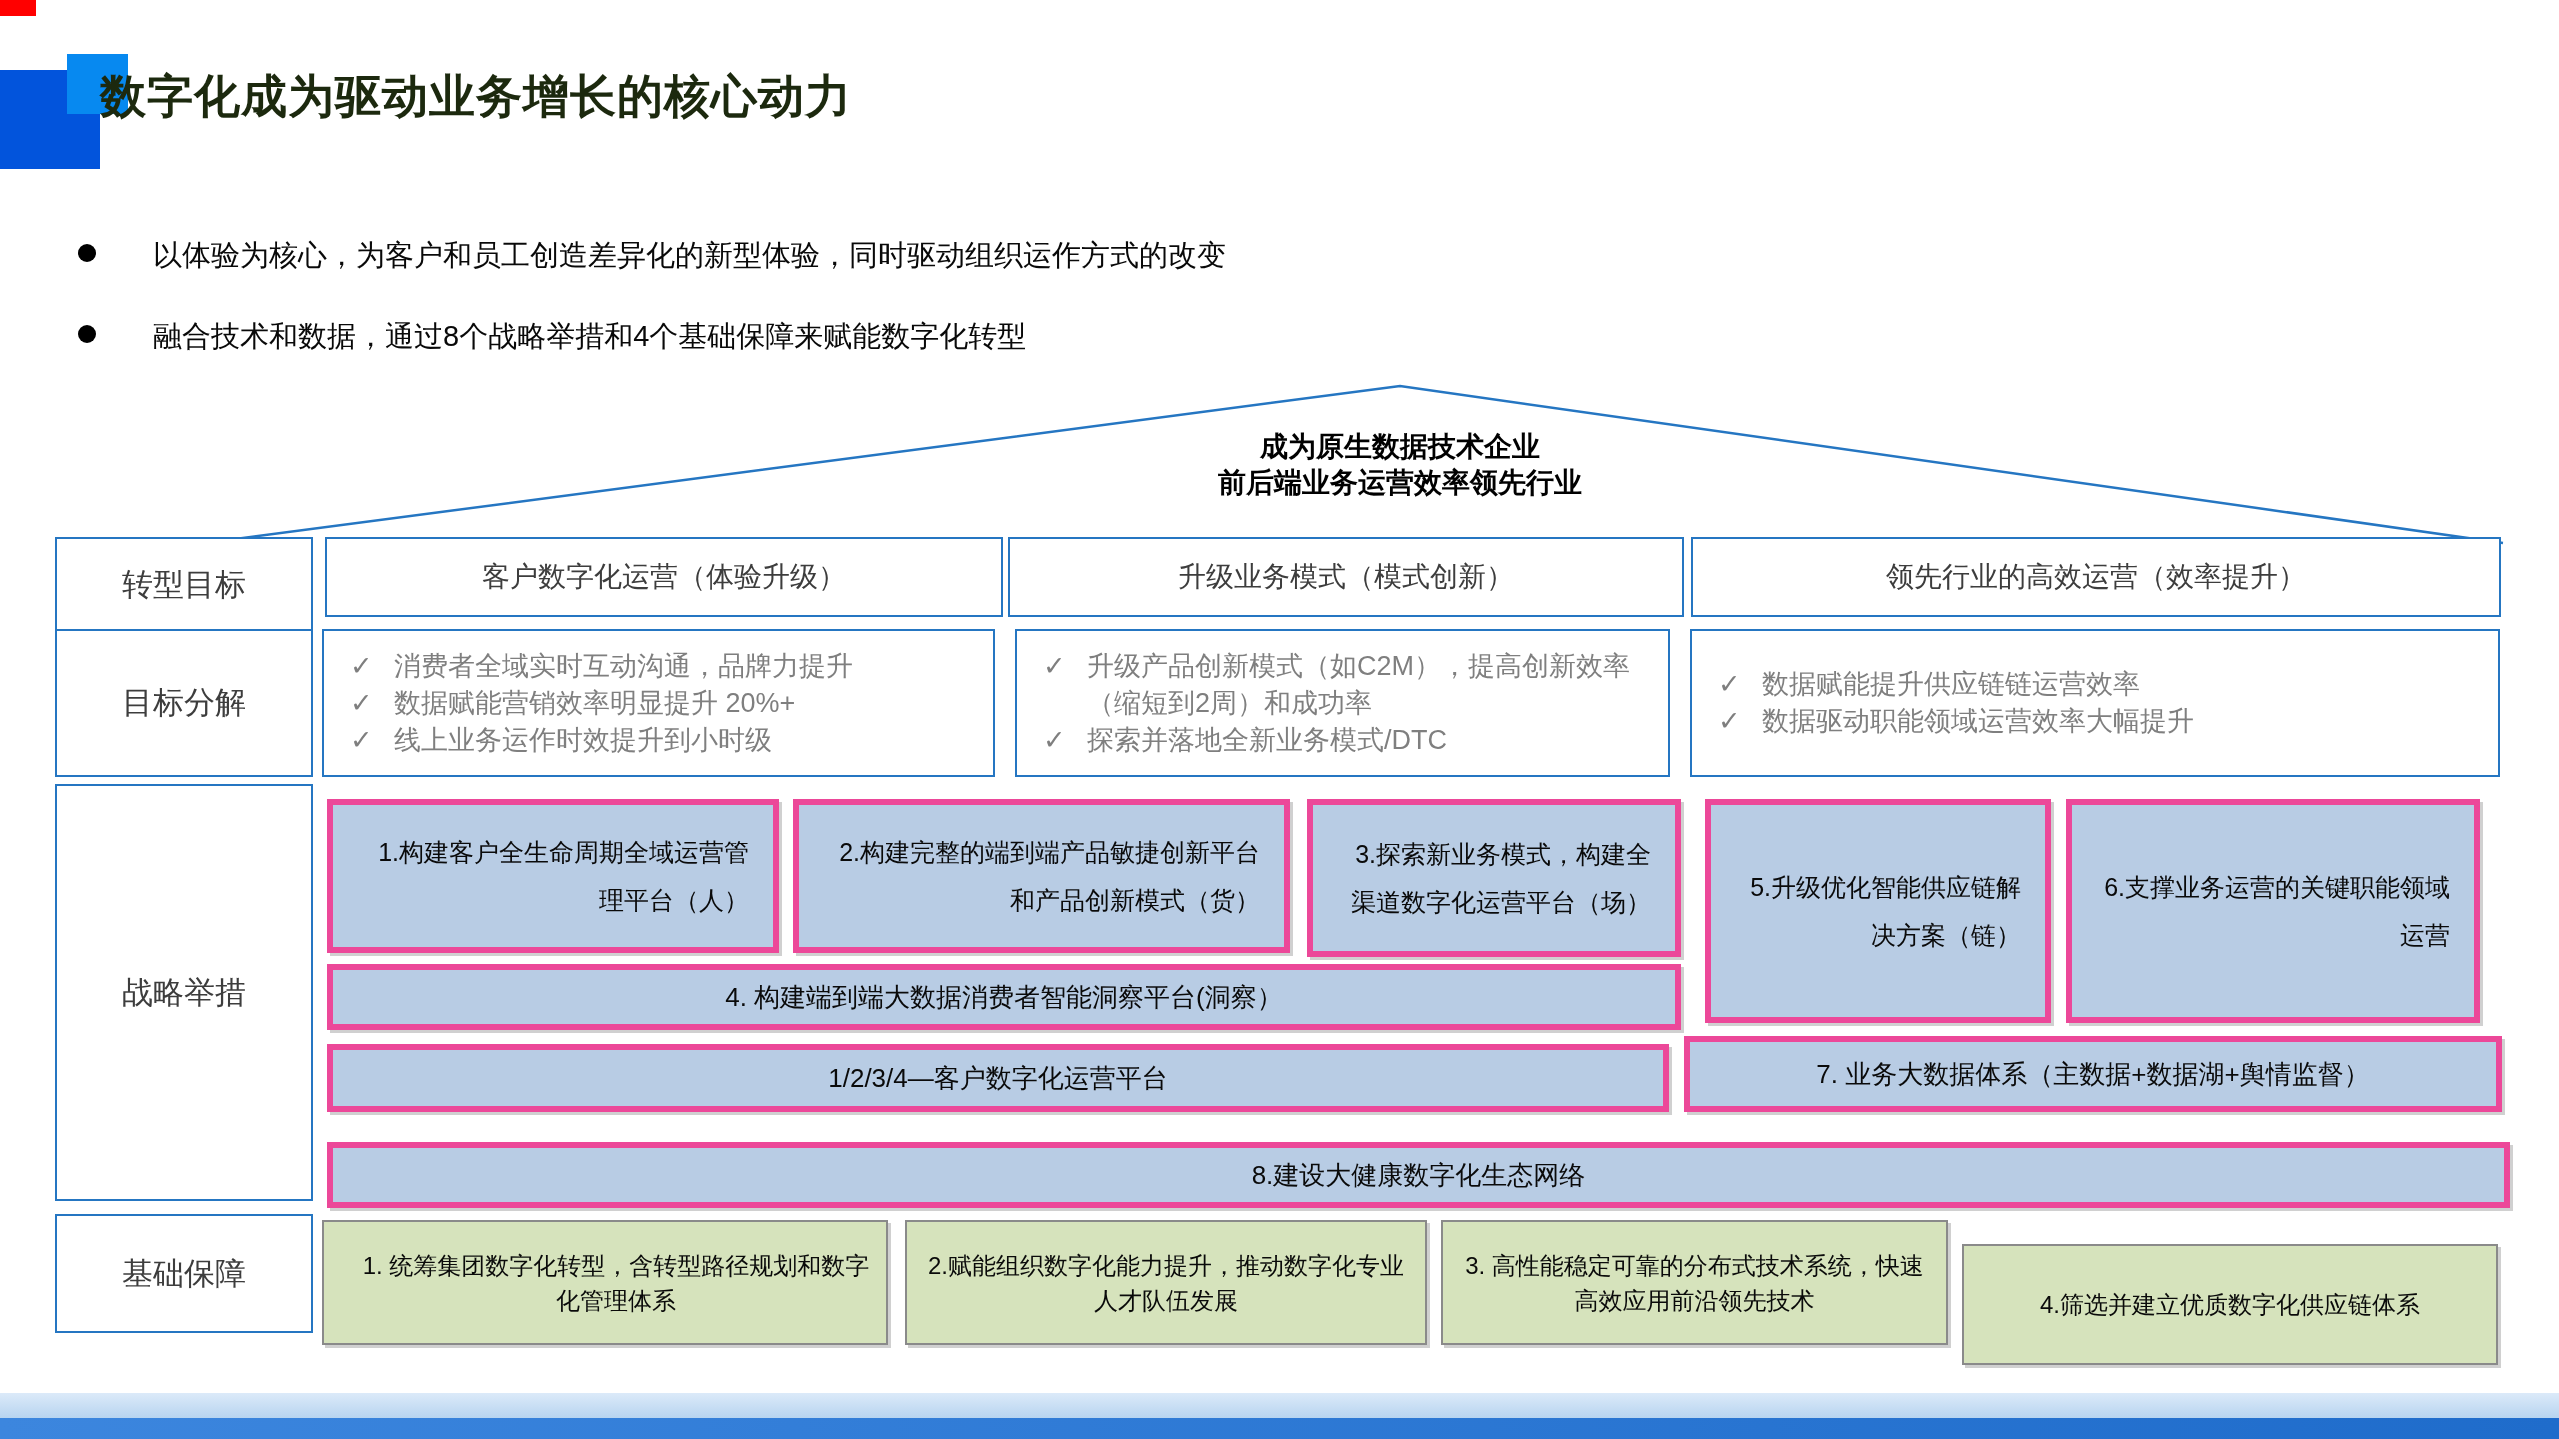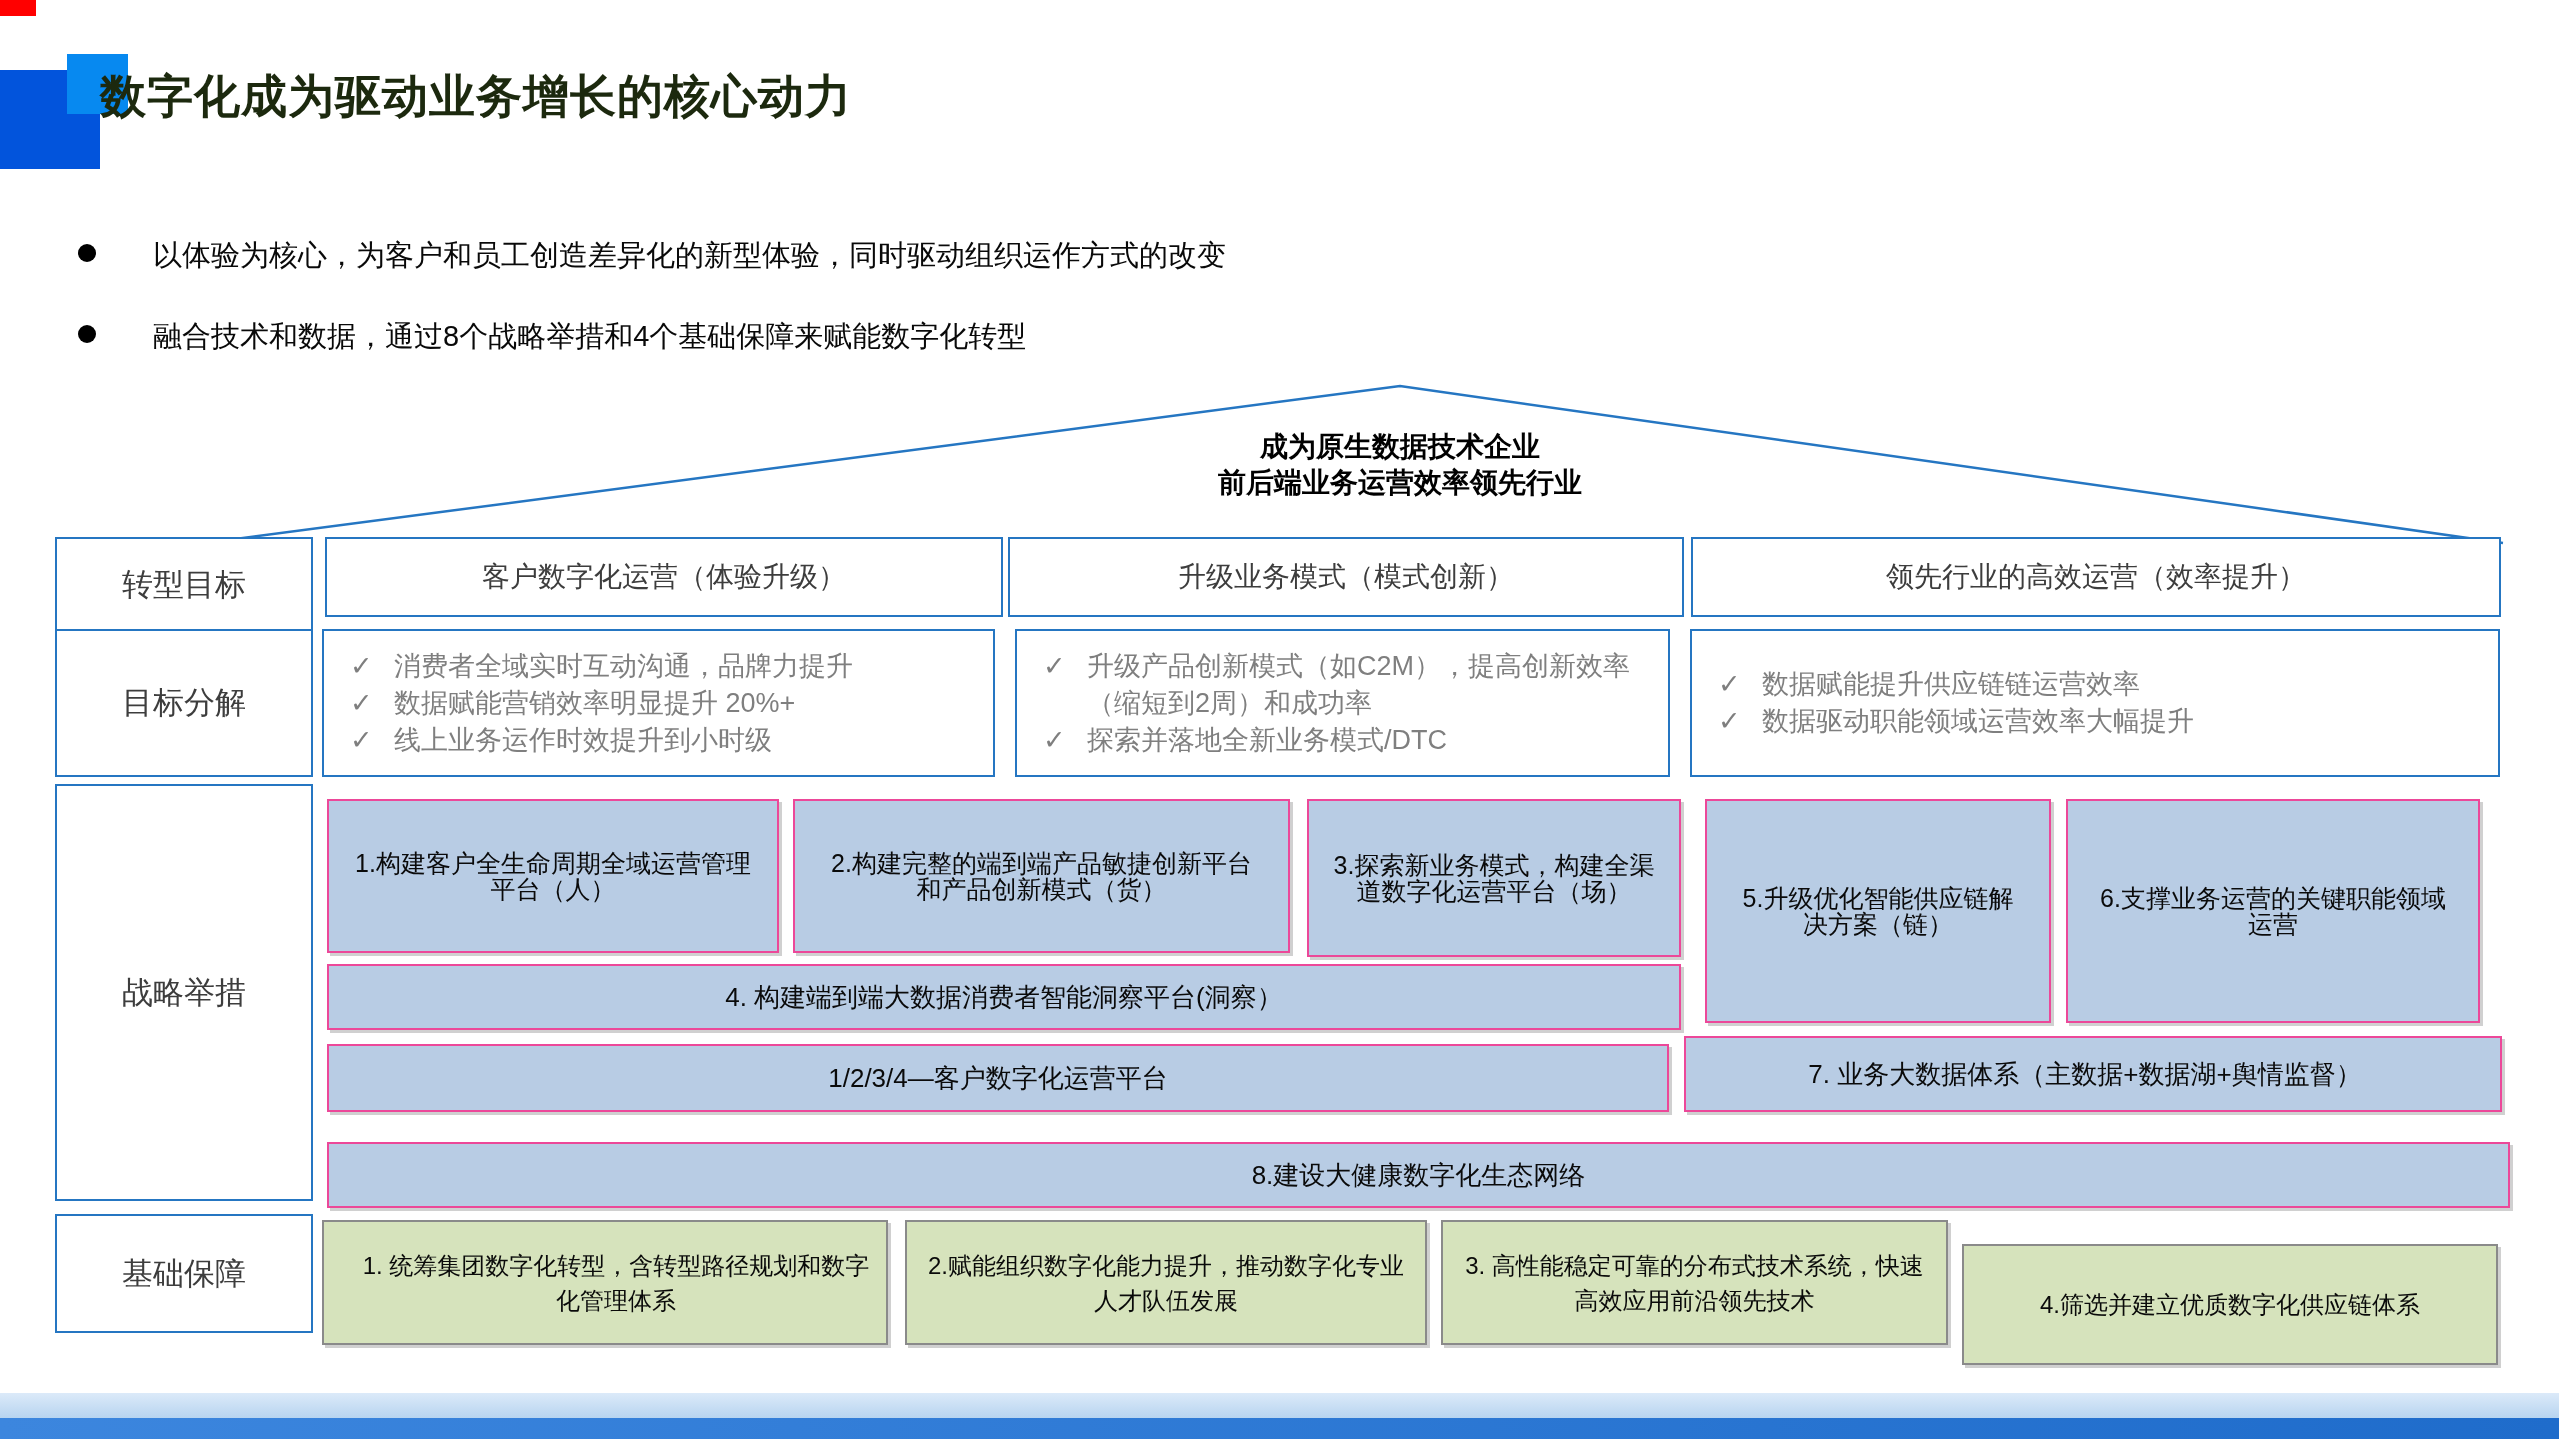--- a/index.html
+++ b/index.html
@@ -43,24 +43,24 @@
     display:flex;flex-direction:column;justify-content:center;
     padding:6px 18px 6px 26px;
   }
   .chk{
     display:flex;align-items:flex-start;
     font-size:27px;color:#7f7f7f;line-height:37px;
   }
   .mk{flex:0 0 44px;color:#7f7f7f;}
   
   .st{
-    background:#B8CCE4;border:2px solid #ec4899;
+    background:#B8CCE4;border:6px solid #ec4899;
     box-shadow:3px 3px 0 rgba(120,120,120,0.35);
     display:flex;align-items:center;justify-content:center;
-    text-align:center;color:#0a0a0a;font-size:25px;line-height:26px;
+    text-align:right;color:#0a0a0a;font-size:25px;line-height:48px;
     padding:4px 24px;
   }
   .st-wide{font-size:26px;}
   
   .fd{
     background:#D6E3BC;border:2px solid #8a8a8a;
     box-shadow:3px 3px 0 rgba(120,120,120,0.35);
     display:flex;align-items:center;justify-content:center;
     text-align:center;color:#0a0a0a;font-size:24px;line-height:35px;
     padding:4px 14px;
@@ -135,21 +135,21 @@
     </div>
   </div>
 
   <div class="abs st" style="left:327px;top:799px;width:452px;height:154px;">1.构建客户全生命周期全域运营管理平台（人）</div>
   <div class="abs st" style="left:793px;top:799px;width:497px;height:154px;">2.构建完整的端到端产品敏捷创新平台和产品创新模式（货）</div>
   <div class="abs st" style="left:1307px;top:799px;width:374px;height:158px;">3.探索新业务模式，构建全渠道数字化运营平台（场）</div>
   <div class="abs st" style="left:1705px;top:799px;width:346px;height:224px;">5.升级优化智能供应链解决方案（链）</div>
   <div class="abs st" style="left:2066px;top:799px;width:414px;height:224px;">6.支撑业务运营的关键职能领域运营</div>
   <div class="abs st st-wide" style="left:327px;top:964px;width:1354px;height:66px;">4. 构建端到端大数据消费者智能洞察平台(洞察）</div>
   <div class="abs st st-wide" style="left:327px;top:1044px;width:1342px;height:68px;">1/2/3/4—客户数字化运营平台</div>
-  <div class="abs st st-wide" style="left:1684px;top:1036px;width:818px;height:76px;padding-left:8px;">7. 业务大数据体系（主数据+数据湖+舆情监督）</div>
+  <div class="abs st st-wide" style="left:1684px;top:1036px;width:818px;height:76px;">7. 业务大数据体系（主数据+数据湖+舆情监督）</div>
   <div class="abs st st-wide" style="left:327px;top:1142px;width:2183px;height:66px;">8.建设大健康数字化生态网络</div>
 
   <div class="abs fd" style="left:322px;top:1220px;width:566px;height:125px;padding-left:36px;">1. 统筹集团数字化转型，含转型路径规划和数字化管理体系</div>
   <div class="abs fd" style="left:905px;top:1220px;width:522px;height:125px;">2.赋能组织数字化能力提升，推动数字化专业人才队伍发展</div>
   <div class="abs fd" style="left:1441px;top:1220px;width:507px;height:125px;">3. 高性能稳定可靠的分布式技术系统，快速高效应用前沿领先技术</div>
   <div class="abs fd" style="left:1962px;top:1220px;width:536px;height:121px;margin-top:24px;">4.筛选并建立优质数字化供应链体系</div>
 
   <div class="abs footer-light" style="left:0;top:1393px;width:2559px;height:25px;"></div>
   <div class="abs footer-dark" style="left:0;top:1418px;width:2559px;height:21px;"></div>
 

